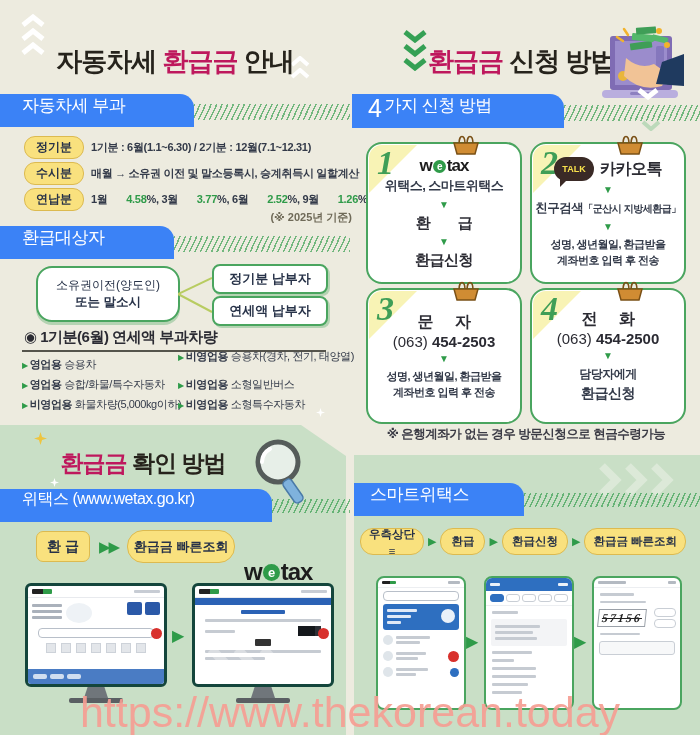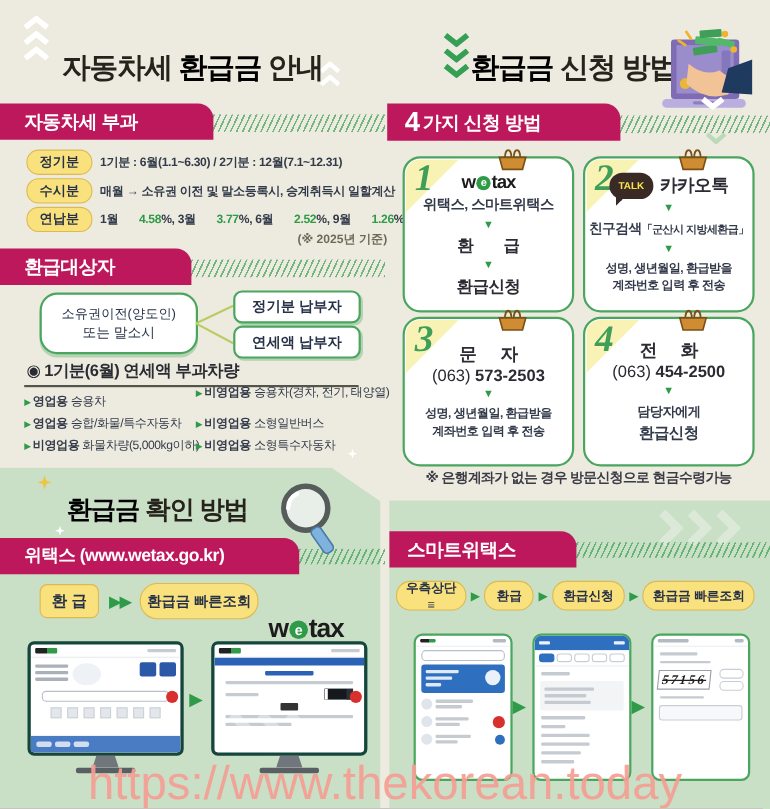--- a/index.html
+++ b/index.html
@@ -1,30 +1,30 @@
 <!DOCTYPE html>
 <html><head>
 <meta charset="utf-8">
 <style>
   html,body{margin:0;padding:0;}
   body{font-family:"Liberation Sans","DejaVu Sans",sans-serif;background:#888;}
   .poster{position:relative;width:700px;height:735px;background:#edebdf;overflow:hidden;
           font-family:"Liberation Sans","DejaVu Sans",sans-serif;color:#333a49;}
   .abs{position:absolute;}
   
-  .gbar{position:absolute;height:33px;background:#be185d;color:#fff;font-weight:700;
-        display:flex;align-items:center;padding-left:22px;font-size:17px;
+  .gbar{position:absolute;height:33px;background:#3b82f6;color:#fff;font-weight:400;
+        display:flex;padding-left:22px;font-size:17px;
         border-radius:0 14px 0 0;letter-spacing:-0.5px;white-space:nowrap;z-index:3;}
   .gbar.rcol{padding-left:16px;border-radius:0 14px 0 0;}
   .hatch{position:absolute;height:16px;z-index:2;
          background:repeating-linear-gradient(115deg,rgba(47,155,73,.65) 0 1.4px,transparent 1.4px 5px);}
   
   .big-title{position:absolute;font-size:26px;font-weight:800;color:#26231c;letter-spacing:-1px;
              text-align:center;white-space:nowrap;}
-  .blue{color:#000000;margin-top:16px;}
+  .blue{color:#be185d;margin-top:16px;}
   
   .levy-row{position:absolute;left:24px;display:flex;align-items:center;gap:7px;white-space:nowrap;}
   .pill-label{display:inline-flex;justify-content:center;align-items:center;width:58px;height:21px;
               border-radius:11px;background:#f9e17e;border:1px solid #dcba50;color:#273248;
               font-weight:800;font-size:12px;flex:none;}
   .levy-text{font-size:11px;font-weight:700;color:#333a49;letter-spacing:-0.3px;}
   .gnum{color:#2f9b49;font-weight:800;margin-left:16px;}
   .note-right{position:absolute;font-size:11px;color:#6f6a58;font-weight:700;}
   
   .dg-src{position:absolute;background:#fff;border:2px solid #4aa55f;border-radius:16px;
@@ -212,21 +212,21 @@
     <span>(※ 2025년 기준)</span>
   </div>
 
   <div class="gbar" style="left:0;top:226px;width:152px;">
     <span>환급대상자</span>
   </div>
   <div class="hatch" style="left:152px;top:236px;width:198px;"></div>
 
   <div class="dg-src" style="left:36px;top:266px;width:140px;height:52px;">
     <span style="font-size:12px;">소유권이전(양도인)</span>
-    <span style="font-weight:400;">또는 말소시</span>
+    <span style="font-weight:700;">또는 말소시</span>
   </div>
   <svg class="abs" style="left:178px;top:272px;" width="34" height="46">
     <line x1="0" y1="22" x2="34" y2="6" stroke="#b8cc61" stroke-width="2"></line>
     <line x1="0" y1="22" x2="34" y2="40" stroke="#b8cc61" stroke-width="2"></line>
   </svg>
   <div class="dg-t" style="left:212px;top:264px;width:112px;height:26px;">
     <span>정기분 납부자</span>
   </div>
   <div class="dg-t" style="left:212px;top:296px;width:112px;height:26px;">
     <span>연세액 납부자</span>
@@ -417,21 +417,21 @@
 
   <div class="mbox" style="left:366px;top:288px;height:132px;">
     <span class="corner"></span>
     <span class="num">3</span>
     <span class="clip"><svg width="32" height="26" viewBox="0 0 32 26">
           <path d="M9 13 C9 3,15 3,15 13" fill="none" stroke="#7a5016" stroke-width="1.6"></path>
           <path d="M17 13 C17 3,23 3,23 13" fill="none" stroke="#7a5016" stroke-width="1.6"></path>
           <path d="M4 12 h24 l-3 11 h-18 z" fill="#d08c33" stroke="#7a5016" stroke-width="1.5"></path>
         </svg></span>
     <span class="mtitle wgap" style="word-spacing:18px;">문 자</span>
-    <span class="mphone"><span>(063) </span><b>573-2503</b></span>
+    <span class="mphone"><span>(063) </span><b>454-2503</b></span>
     <span class="dn">▼</span>
     <span class="mline">성명, 생년월일, 환급받을</span>
     <span class="mline">계좌번호 입력 후 전송</span>
   </div>
 
   <div class="mbox" style="left:530px;top:288px;height:132px;">
     <span class="corner"></span>
     <span class="num">4</span>
     <span class="clip"><svg width="32" height="26" viewBox="0 0 32 26">
           <path d="M9 13 C9 3,15 3,15 13" fill="none" stroke="#7a5016" stroke-width="1.6"></path>

